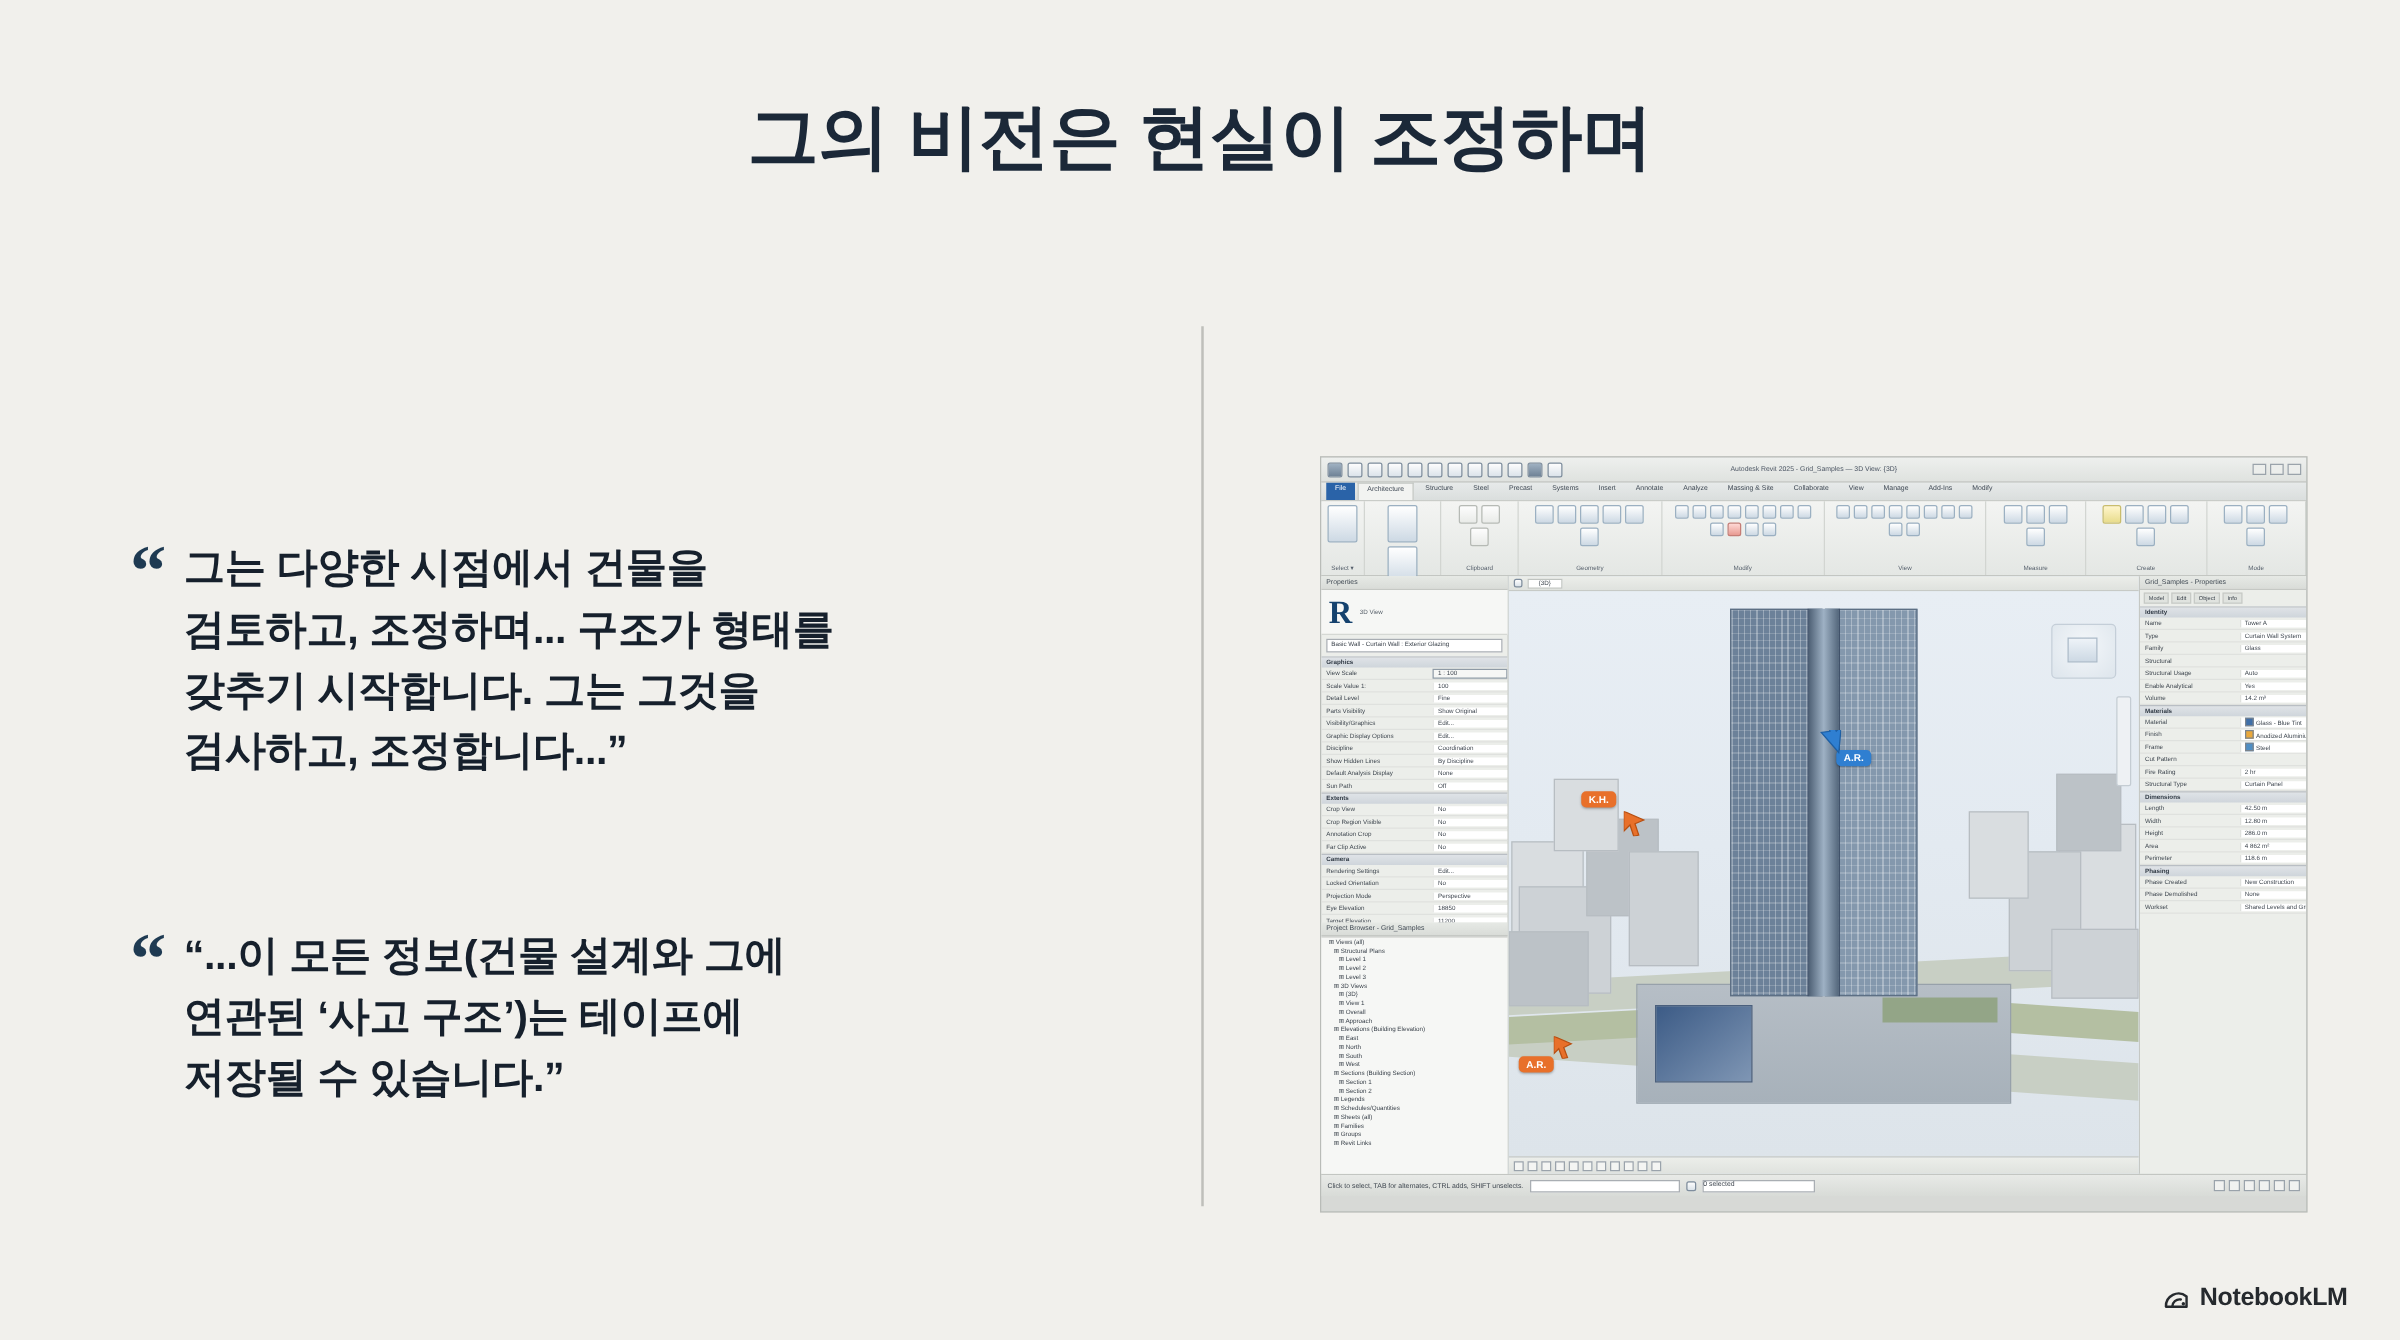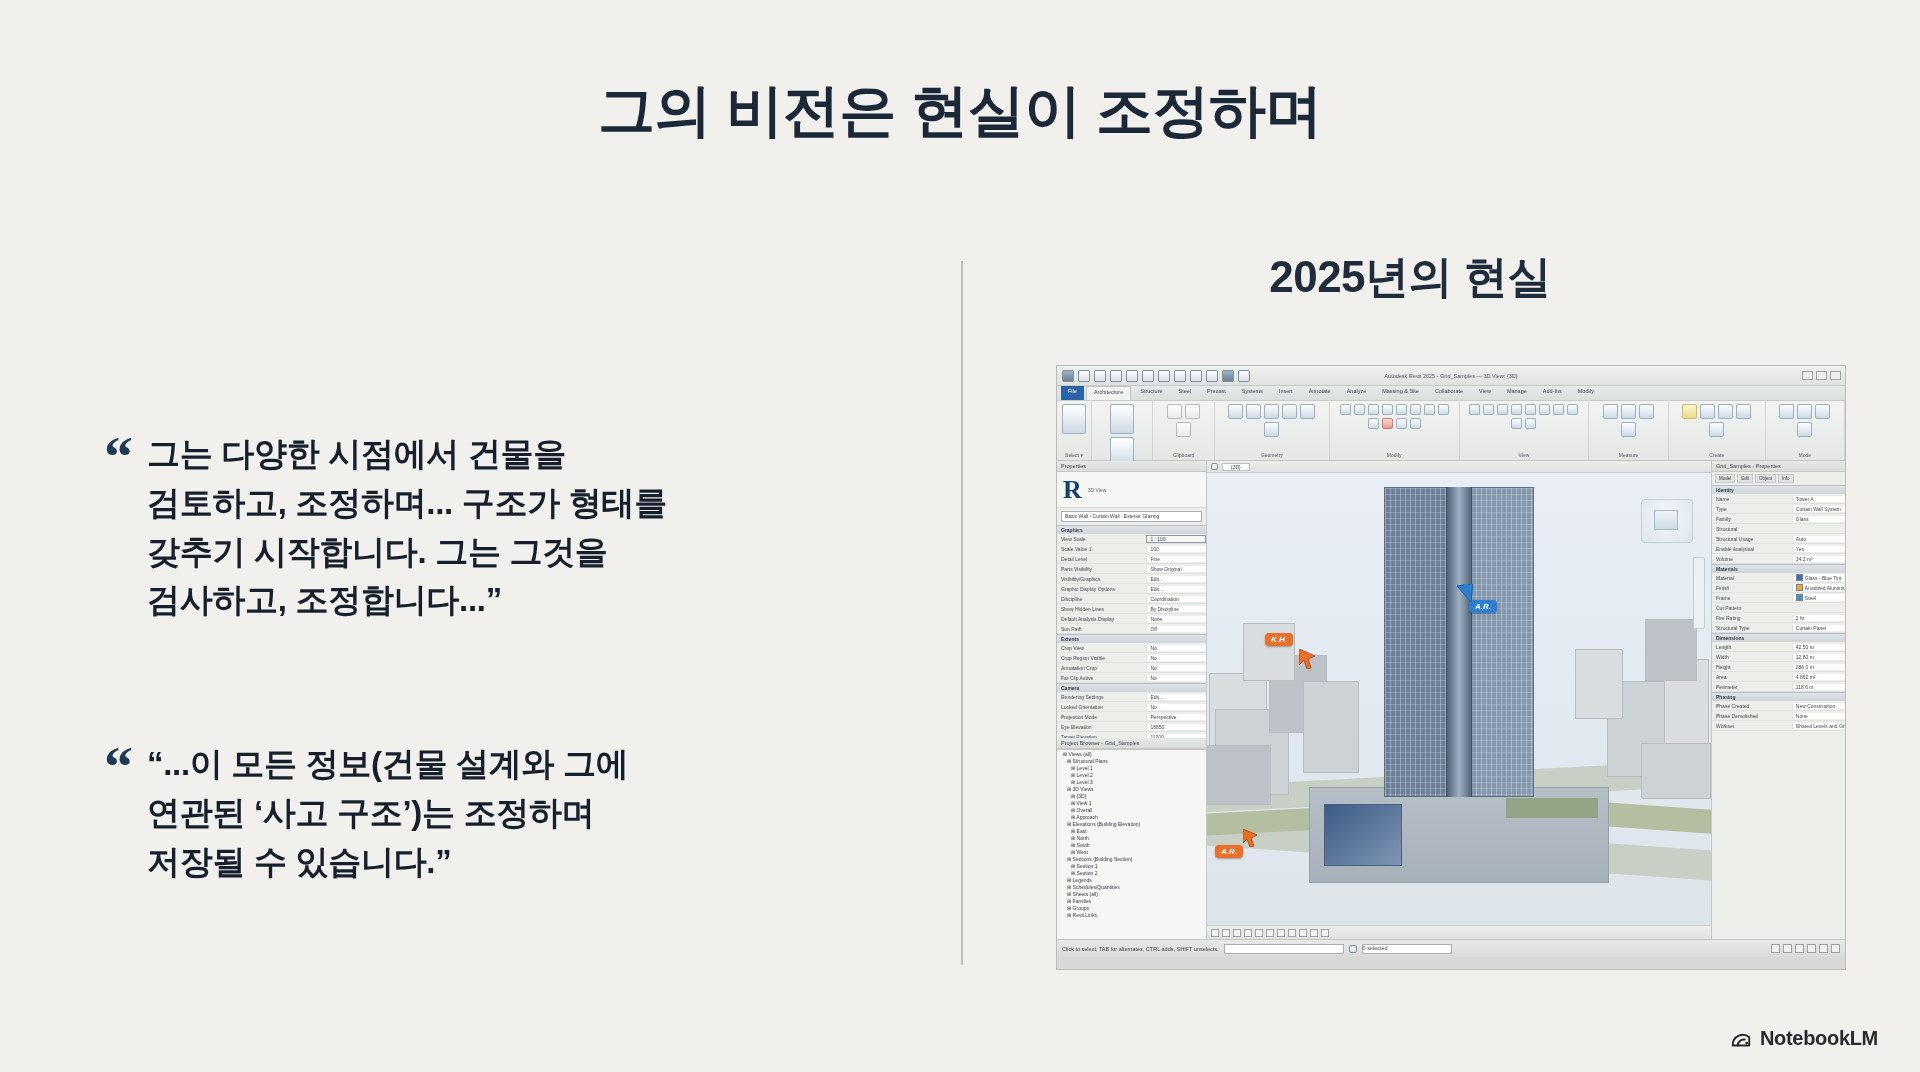--- a/index.html
+++ b/index.html
@@ -255,21 +255,21 @@
     position: absolute; left: 12px; top: 10px; width: 24px; height: 20px;
     background: linear-gradient(#eef3f8, #cdd9e4); border: 1px solid #aab9c7;
   }
   .nav-bar {
     position: absolute; right: 6px; top: 84px;
     width: 12px; height: 72px;
     background: #eef1f4; border: 1px solid #c4ccd3; border-radius: 2px;
   }
 
   
-  .cursor { position: absolute; font-style: italic; }
+  .cursor { position: absolute; }
   .cursor .tag {
     font-size: 8px; font-weight: 700; color: #fff;
     padding: 2px 6px; border-radius: 4px; white-space: nowrap;
     box-shadow: 0 1px 2px rgba(0,0,0,.3);
   }
   .cursor.orange .tag { background: #e8702a; }
   .cursor.blue .tag { background: #2f7fd1; }
 
   .vp-bottom {
     position: absolute; bottom: 0; left: 0; right: 0; height: 14px;
@@ -312,36 +312,35 @@
   .brand .mark { width: 22px; height: 22px; display: block; }
   .brand .name { font-size: 20px; font-weight: 600; letter-spacing: -0.3px; }
 </style>
 </head>
 <body>
 
 <div class="slide">
 
   <div class="slide-title">그의 비전은 현실이 조정하며</div>
 
-  <div class="col-heading right">2025년의 현실</div>
 
   <div class="divider"></div>
 
   <div class="quote-block q1">
     <div class="quote-mark">“</div>
     <div class="quote-text">그는 다양한 시점에서 건물을
 검토하고, 조정하며... 구조가 형태를
 갖추기 시작합니다. 그는 그것을
 검사하고, 조정합니다...”</div>
   </div>
 
   <div class="quote-block q2">
     <div class="quote-mark">“</div>
     <div class="quote-text">“...이 모든 정보(건물 설계와 그에
-연관된 ‘사고 구조’)는 조정하며
+연관된 ‘사고 구조’)는 테이프에
 저장될 수 있습니다.”</div>
   </div>
 
   <div class="shot">
 
     <div class="shot-titlebar">
       <span class="qat-ico dark"></span>
       <span class="qat-ico"></span>
       <span class="qat-ico"></span>
       <span class="qat-ico"></span>

